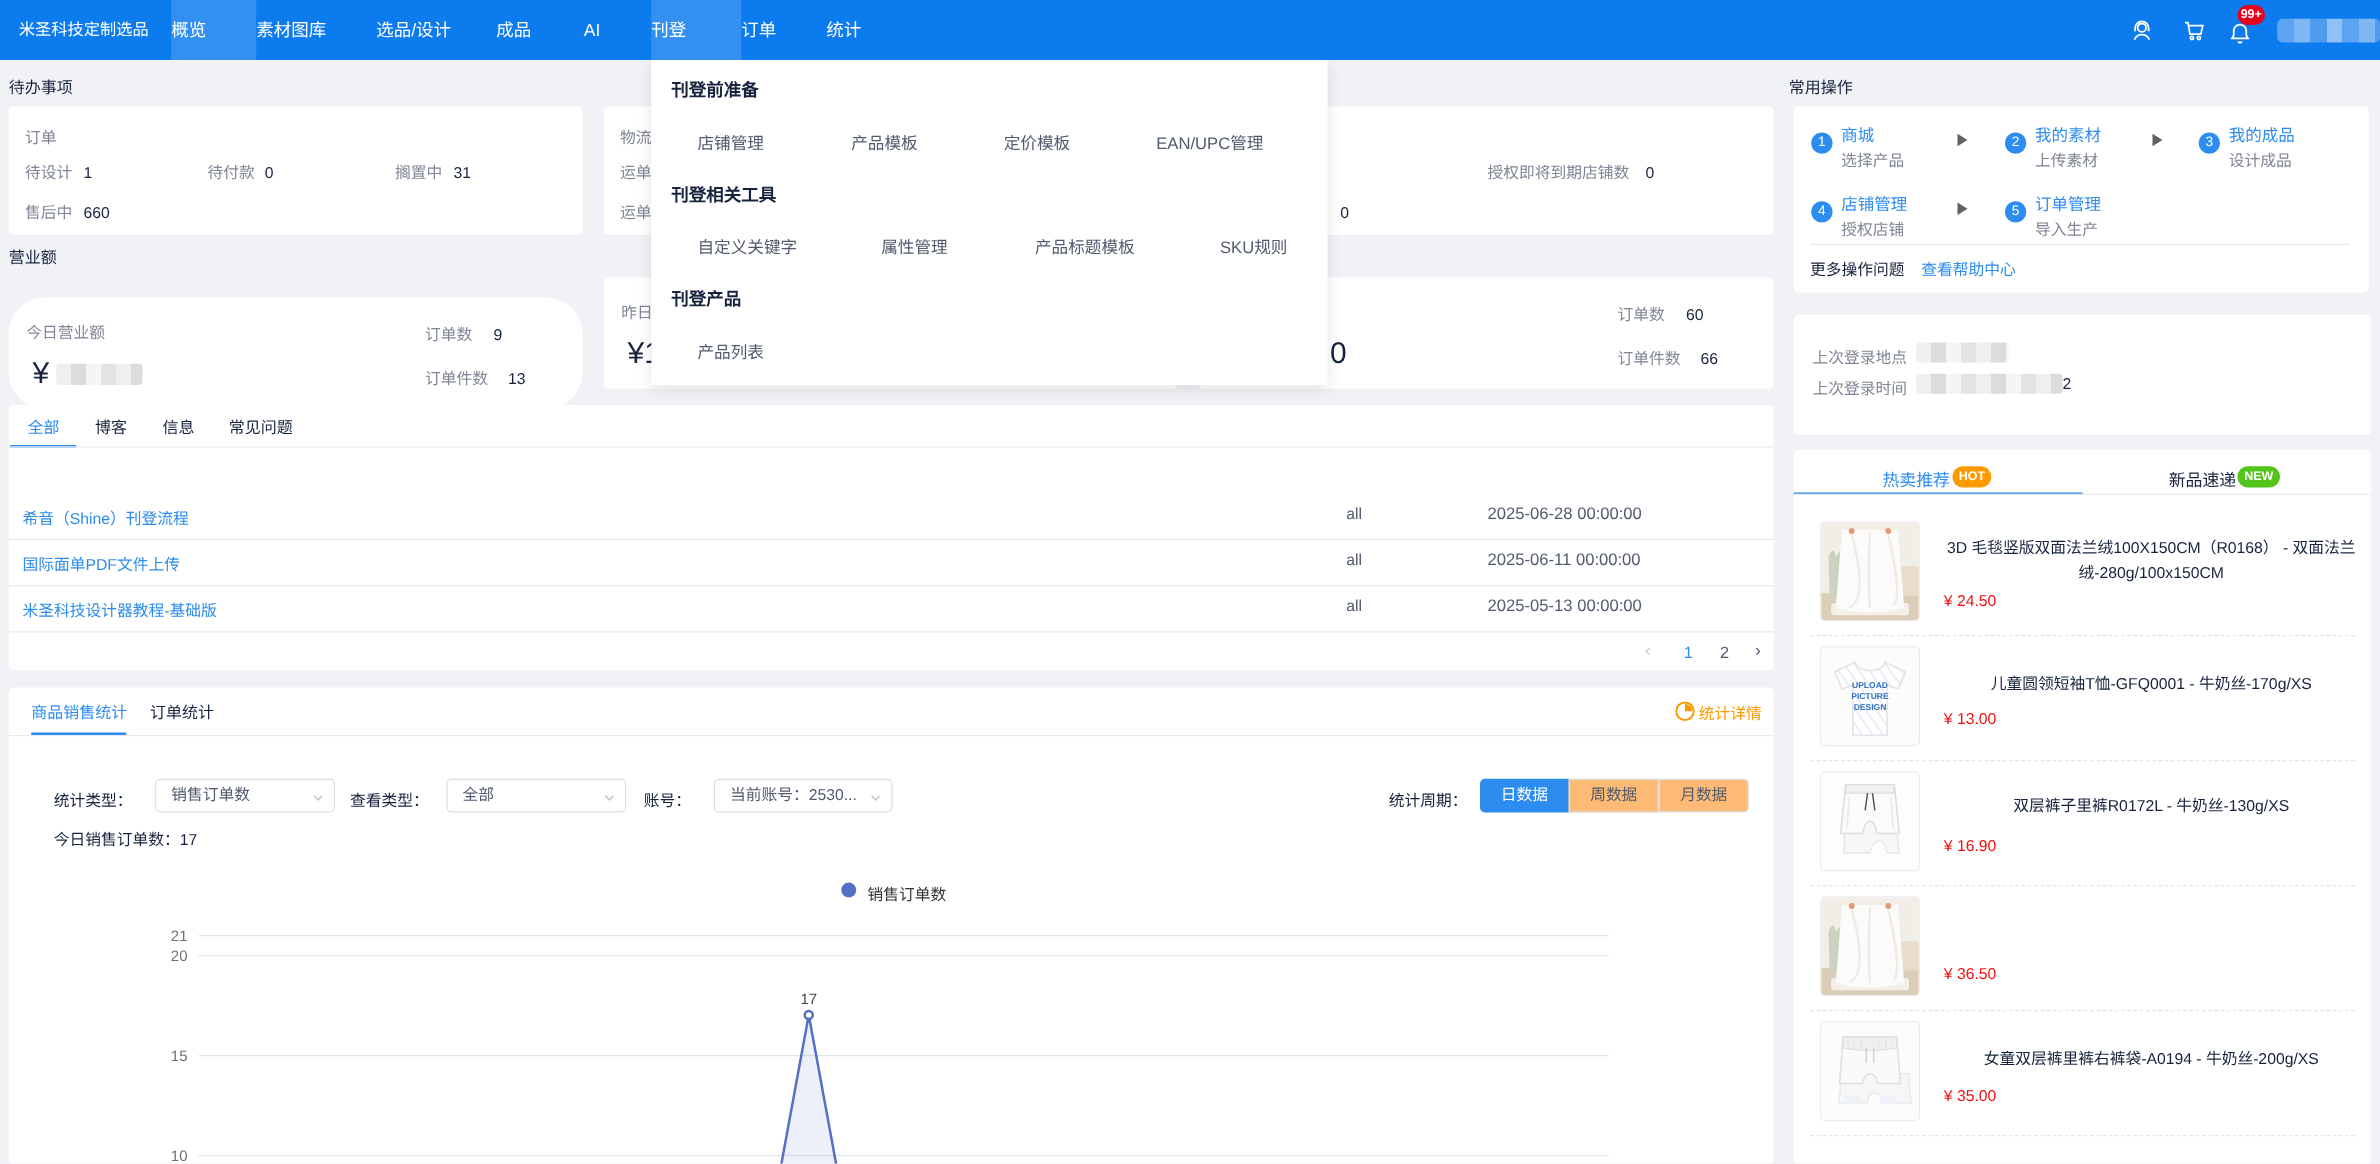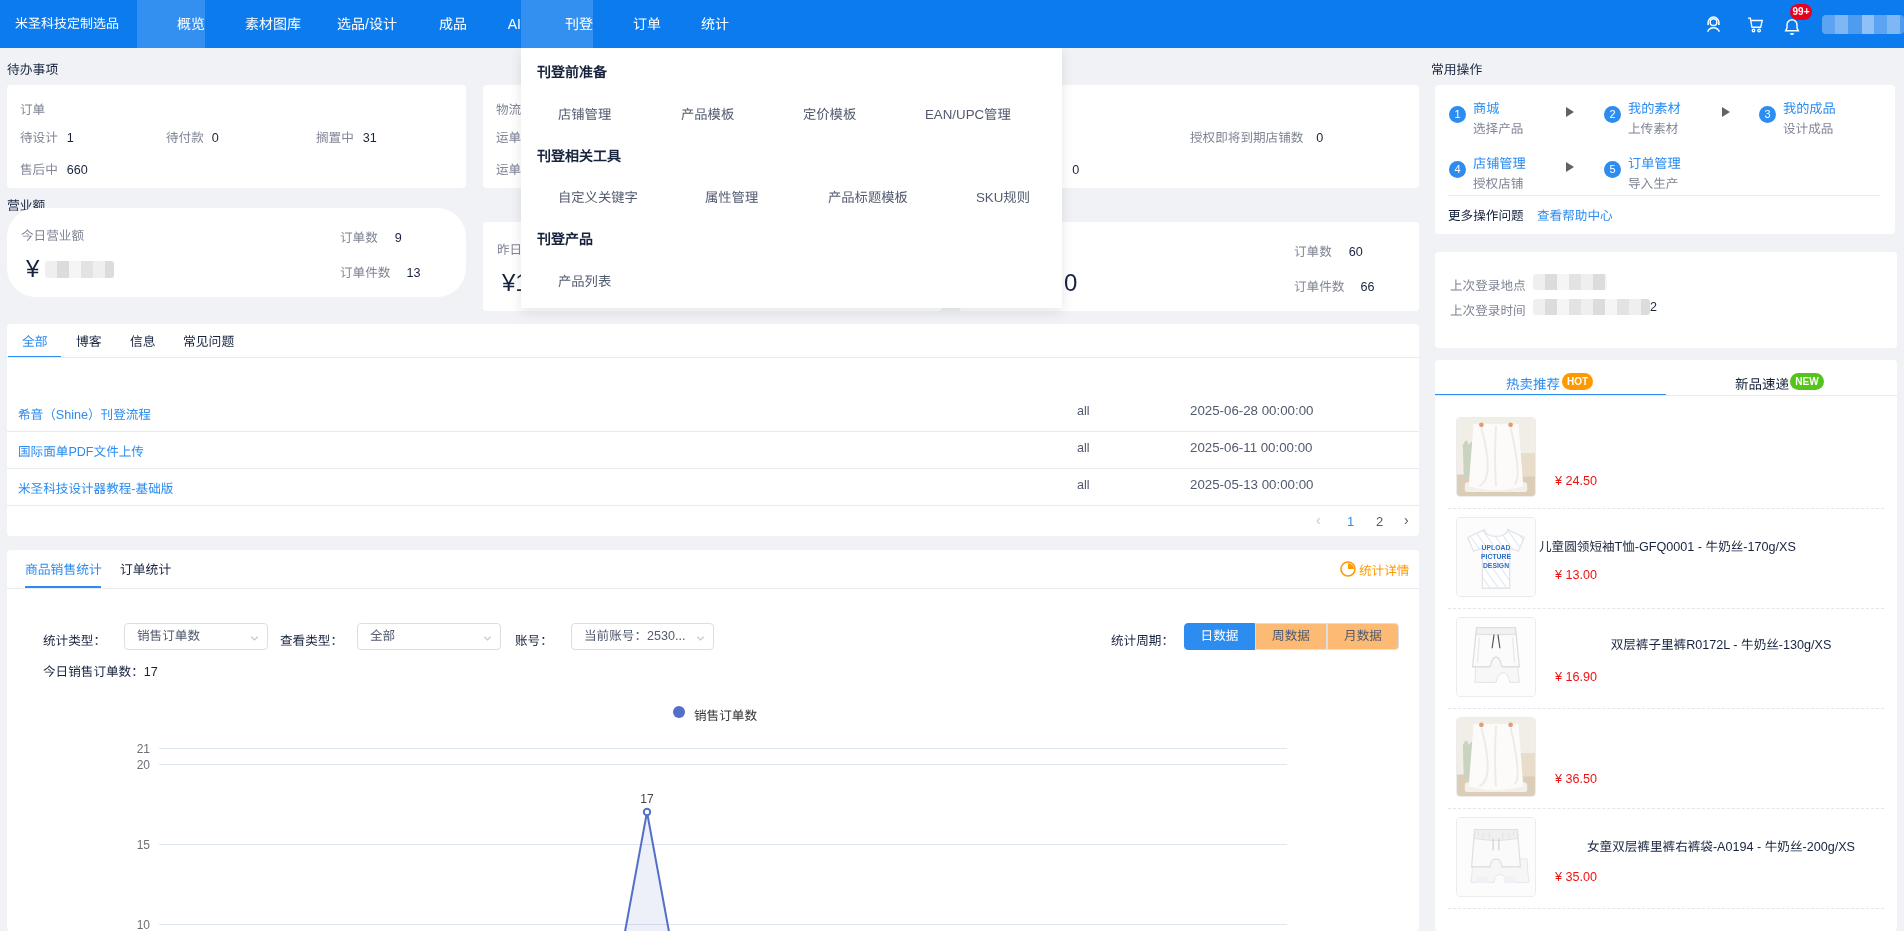--- a/index.html
+++ b/index.html
@@ -9,21 +9,21 @@
 .abs{position:absolute;}
 .card{position:absolute;background:#fff;border-radius:4px;}
 .gray{color:#808695;}
 .dark{color:#17233d;}
 .blue{color:#2d8cf0;}
 .bold{font-weight:bold;}
 
 .nav{position:absolute;left:0;top:0;width:1904px;height:48px;background:#0c7bee;z-index:60;}
 .nav .brand{position:absolute;left:15px;top:0;line-height:48px;color:#fff;font-size:13px;}
 .nav ul{position:absolute;left:137px;top:0;list-style:none;display:flex;height:48px;}
-.nav li{color:#fff;font-size:14px;line-height:48px;text-align:right;}
+.nav li{color:#fff;font-size:14px;line-height:48px;text-align:left;}
 .nav li.on{background:#3390f1;}
 
 .dd{position:absolute;left:521px;top:48px;width:541px;height:260px;background:#fff;z-index:50;box-shadow:0 4px 12px rgba(0,0,0,.1);}
 .dd h4{position:absolute;left:16px;font-size:14px;color:#17233d;font-weight:bold;}
 .dd span{position:absolute;font-size:13.3px;color:#515a6e;}
 
 .h-sec{position:absolute;font-size:12.8px;color:#17233d;}
 
 .mos{position:absolute;border-radius:3px;background:repeating-linear-gradient(90deg,#efefef 0 12px,#dcdcdc 12px 24px,#f5f5f5 24px 36px,#e3e3e3 36px 48px);}
 
@@ -91,21 +91,21 @@
   <div class="abs" style="left:13px;top:42px;"><span class="gray">运单申请失败</span><span class="dark" style="margin-left:13px;">0</span></div>
   <div class="abs" style="left:13px;top:74px;"><span class="gray">运单可打印数</span><span class="dark" style="margin-left:13px;">0</span></div>
 </div>
 <div class="card" style="left:959px;top:85px;width:460px;height:103px;">
   <div class="abs gray" style="left:13px;top:14px;">店铺</div>
   <div class="abs" style="left:13px;top:42px;"><span class="gray">授权店铺数</span><span class="dark" style="margin-left:10px;">3</span></div>
   <div class="abs" style="left:231px;top:42px;"><span class="gray">授权即将到期店铺数</span><span class="dark" style="margin-left:13px;">0</span></div>
   <div class="abs" style="left:13px;top:74px;"><span class="gray">授权失败店铺数</span><span class="dark" style="margin-left:12px;">0</span></div>
 </div>
 
-<div class="card" style="left:7px;top:208px;width:459px;height:89px;border-radius:29px;">
+<div class="card" style="left:7px;top:238px;width:459px;height:89px;border-radius:29px;">
   <div class="abs gray" style="left:14px;top:17px;">今日营业额</div>
   <div class="abs dark" style="left:19px;top:47px;font-size:24px;font-weight:400;">¥</div>
   <div class="mos" style="left:38px;top:53px;width:69px;height:17px;"></div>
   <div class="abs" style="left:333px;top:19px;"><span class="gray">订单数</span><span class="dark" style="margin-left:17px;">9</span></div>
   <div class="abs" style="left:333px;top:54px;"><span class="gray">订单件数</span><span class="dark" style="margin-left:16px;">13</span></div>
 </div>
 <div class="card" style="left:483px;top:222px;width:459px;height:89px;">
   <div class="abs gray" style="left:14px;top:17px;">昨日营业额</div>
   <div class="abs dark" style="left:19px;top:47px;font-size:24px;font-weight:400;">¥<span style="margin-left:0px;">156.80</span></div>
   <div class="abs" style="left:333px;top:19px;"><span class="gray">订单数</span><span class="dark" style="margin-left:17px;">21</span></div>
@@ -265,37 +265,38 @@
     <rect width="80" height="80" fill="#f1ede7"></rect>
     <rect y="58" width="80" height="22" fill="#dccdb8"></rect>
     <rect x="58" y="36" width="22" height="24" fill="#e8dccb"></rect>
     <rect x="8" y="66" width="64" height="10" rx="3" fill="#f3f0ea"></rect>
     <path d="M6 28 q4 -10 6 0 q5 -8 4 2 l-3 32 h-6 Z" fill="#c9d3bf"></path>
     <path d="M17 6 h46 l5 64 q-28 8 -56 0 Z" fill="#fcfbfa"></path>
     <path d="M25 10 q14 52 -2 60 M55 10 q12 52 4 58 M40 8 q-2 34 0 62" stroke="#ecebe9" stroke-width="2" fill="none"></path>
     <circle cx="25" cy="7" r="2.4" fill="#e39a76"></circle>
       <circle cx="55" cy="7" r="2.4" fill="#e39a76"></circle>
   </svg>
+  <div class="abs dark" style="left:120px;top:68px;width:332px;text-align:center;line-height:20px;">3D 毛毯竖版双面法兰绒100X150CM（R0168） - 双面法兰绒-280g/100x150CM</div>
   <div class="abs" style="left:120px;top:114px;color:#f01212;">¥ 24.50</div>
   <div class="dash" style="left:13px;top:148px;width:436px;"></div>
 
   <svg class="abs" style="left:21px;top:157px;border-radius:4px;border:1px solid #ececec;" width="80" height="80" viewBox="0 0 80 80">
     <rect width="80" height="80" fill="#fcfcfd"></rect>
     <defs>
         <pattern id="hs" width="7" height="7" patternTransform="rotate(-35)" patternUnits="userSpaceOnUse">
           <rect width="7" height="7" fill="#fff"></rect>
           <line x1="0" y1="0" x2="0" y2="7" stroke="#dbe6f2" stroke-width="2"></line>
         </pattern>
       </defs>
     <path d="M28 12 l-17 8 6 14 9 -3 v41 h28 v-41 l9 3 6 -14 -17 -8 a12 7 0 0 1 -24 0 Z" fill="url(#hs)" stroke="#e4e4e8" stroke-width="1.4"></path>
     <text x="40" y="33" text-anchor="middle" font-size="7" fill="#2f6fc4" font-weight="bold" font-family="Liberation Sans,sans-serif">UPLOAD</text>
     <text x="40" y="42" text-anchor="middle" font-size="7" fill="#2f6fc4" font-weight="bold" font-family="Liberation Sans,sans-serif">PICTURE</text>
     <text x="40" y="51" text-anchor="middle" font-size="7" fill="#2f6fc4" font-weight="bold" font-family="Liberation Sans,sans-serif">DESIGN</text>
   </svg>
-  <div class="abs dark" style="left:104px;top:177px;width:332px;line-height:20px;">儿童圆领短袖T恤-GFQ0001 - 牛奶丝-170g/XS</div>
+  <div class="abs dark" style="left:120px;top:177px;width:332px;text-align:center;line-height:20px;">儿童圆领短袖T恤-GFQ0001 - 牛奶丝-170g/XS</div>
   <div class="abs" style="left:120px;top:208px;color:#f01212;">¥ 13.00</div>
   <div class="dash" style="left:13px;top:248px;width:436px;"></div>
 
   <svg class="abs" style="left:21px;top:257px;border-radius:4px;border:1px solid #ececec;" width="80" height="80" viewBox="0 0 80 80">
     <rect width="80" height="80" fill="#fdfdfd"></rect>
     <path d="M18 40 q2 18 0 26 h22 q2 -10 8 -10 q4 0 6 10 h10 q-2 -14 -2 -26 Z" fill="#f7f7f7" stroke="#e3e3e3" stroke-width="1"></path>
     <path d="M20 10 h40 l4 40 h-18 q-2 -10 -6 -10 t-6 10 h-18 Z" fill="#fbfbfb" stroke="#dddddd" stroke-width="1.3"></path>
     <path d="M20 10 h40 v7 h-40 Z" fill="#f1f1f1" stroke="#dddddd" stroke-width="1"></path>
     <path d="M38 17 l-2 14 M42 17 l2 14" stroke="#555" stroke-width="1.2" fill="none"></path>
     <path d="M23 20 l-2 26 M57 20 l2 26" stroke="#ebebeb" stroke-width="1.5" fill="none"></path>

